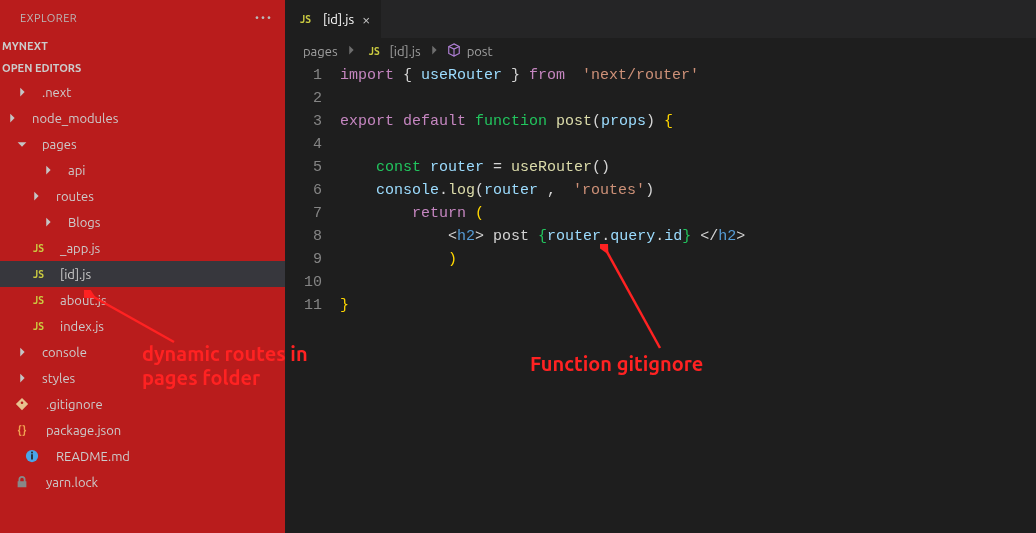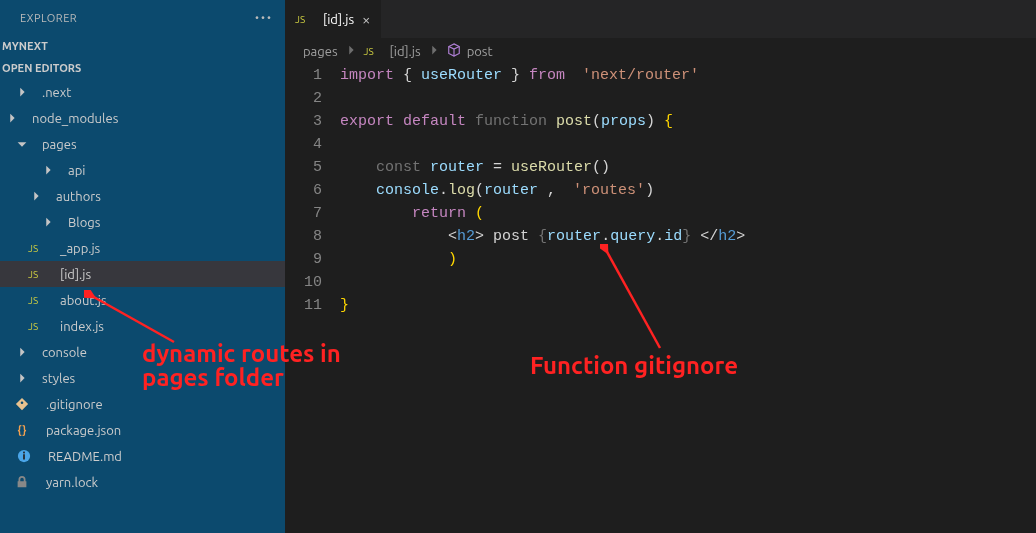--- a/index.html
+++ b/index.html
@@ -8,21 +8,21 @@
     background: #1e1e1e;
     color: #cccccc;
     width: 1036px;
     height: 533px;
     overflow: hidden;
     display: flex;
     position: relative;
   }
   .sidebar {
     width: 285px;
-    background: #0c4a6e;
+    background: #b91c1c;
     display: flex;
     flex-direction: column;
     font-size: 13px;
   }
   .explorer-header {
     height: 35px;
     display: flex;
     align-items: center;
     justify-content: space-between;
     padding: 0 12px 0 20px;
@@ -52,21 +52,21 @@
     color: #cccccc;
     white-space: nowrap;
     gap: 12px;
   }
   .row.selected {
     background: #37373d;
   }
   .row .chev { width: 16px; display:flex; justify-content:center; color:#c5c5c5; }
   .row .icon { width: 16px; display:flex; justify-content:center; margin-right:4px; }
   .row .chev svg, .row .icon svg { width:14px; height:14px; }
-  .js-icon { color:#cbcb41; font-size:10px; font-weight:400; width:16px; text-align:left; margin-right:4px; }
+  .js-icon { color:#cbcb41; font-size:10px; font-weight:700; width:16px; text-align:right; margin-right:4px; }
   .gi-icon { color:#e8c28f; }
   .json-icon { color:#f0a050; font-weight:700; font-size:11px; width:16px; text-align:center; margin-right:4px; }
   .info-icon { color:#4aa5e8; }
   .lock-icon { color:#888; }
 
   .editor {
     flex: 1;
     display: flex;
     flex-direction: column;
     background: #1e1e1e;
@@ -118,27 +118,27 @@
     color:#d4d4d4;
     white-space: pre;
   }
   .tok-kw { color:#c586c0; }
   .tok-fn { color:#dcdcaa; }
   .tok-var { color:#9cdcfe; }
   .tok-str { color:#ce9178;padding-left:8px; }
   .tok-tag { color:#569cd6; }
   .tok-punc { color:#d4d4d4; }
   .tok-brace { color:#ffd700; }
-  .tok-const { color:#737373;margin-top:10px; }
+  .tok-const { color:#22c55e;margin-top:10px; }
 
   .annotation {
     position:absolute;
     color:#ff2222;
     font-weight:700;
-    font-size:24px;
+    font-size:20px;
     pointer-events:none;
   }
   .arrow { position:absolute; pointer-events:none; }
   .ellipsis-dots { letter-spacing:2px; }
   .cube-icon { color:#b180d7; }
 </style>
 </head>
 <body>
 
 <div class="sidebar">
@@ -197,21 +197,21 @@
           </svg>
         </span>
       <span>api</span>
     </div>
     <div class="row" style="padding-left:28px">
       <span class="chev">
           <svg viewBox="0 0 16 16" fill="currentColor">
             <path d="M6 3l5 5-5 5V3z"></path>
           </svg>
         </span>
-      <span>authors</span>
+      <span>routes</span>
     </div>
     <div class="row" style="padding-left:40px">
       <span class="chev">
           <svg viewBox="0 0 16 16" fill="currentColor">
             <path d="M6 3l5 5-5 5V3z"></path>
           </svg>
         </span>
       <span>Blogs</span>
     </div>
     <div class="row" style="padding-left:28px">
@@ -251,21 +251,21 @@
           <svg viewBox="0 0 16 16" fill="currentColor">
             <path d="M8 1l7 7-7 7-7-7 7-7zm0 4a1.5 1.5 0 100 3 1.5 1.5 0 000-3z"></path>
           </svg>
         </span>
       <span>.gitignore</span>
     </div>
     <div class="row" style="padding-left:14px">
       <span class="json-icon">{}</span>
       <span>package.json</span>
     </div>
-    <div class="row" style="padding-left:16px">
+    <div class="row" style="padding-left:24px">
       <span class="icon info-icon">
           <svg viewBox="0 0 16 16" fill="currentColor">
             <circle cx="8" cy="8" r="7"></circle>
             <rect x="7" y="6" width="2" height="6" fill="#252526"></rect>
             <rect x="7" y="3" width="2" height="2" fill="#252526"></rect>
           </svg>
         </span>
       <span>README.md</span>
     </div>
     <div class="row" style="padding-left:14px">

